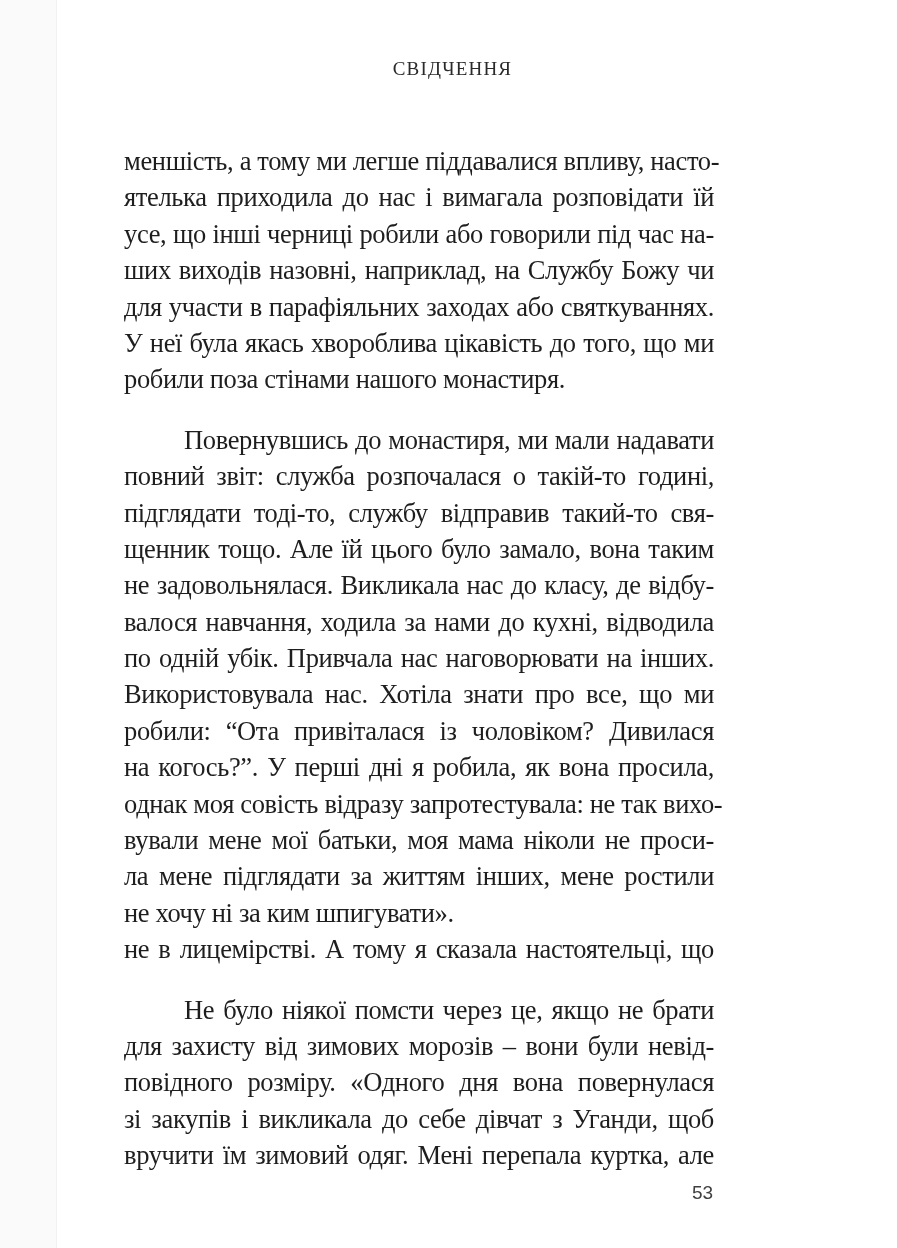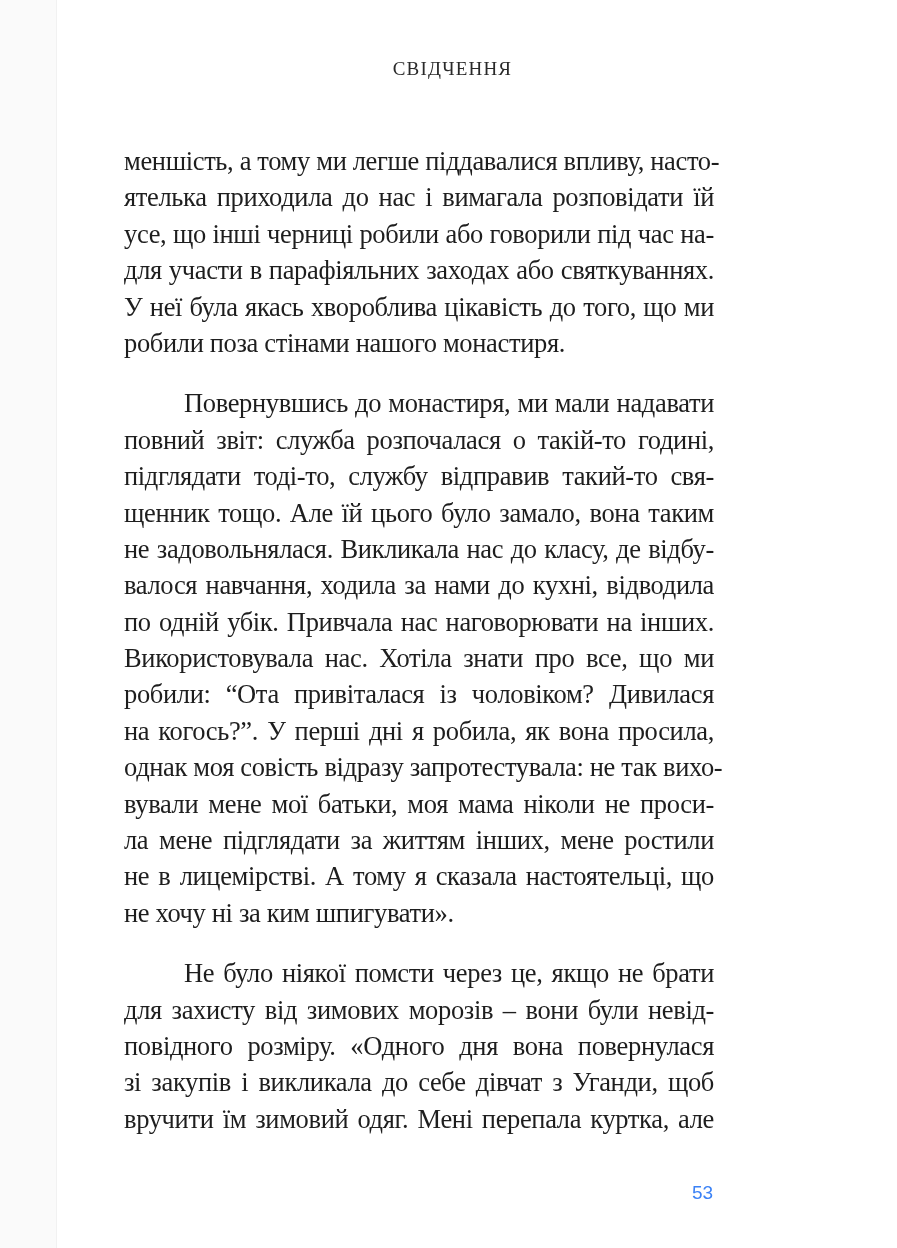--- a/index.html
+++ b/index.html
@@ -57,55 +57,56 @@
     .line.indent {
       padding-left: 60px;
       margin-top: 24px;
     }
     .folio {
       position: absolute;
       top: 1182px;
       left: 692px;
       font-family: "Liberation Sans", "DejaVu Sans", sans-serif;
       font-size: 19px;
-      color: #3b82f6;
+      color: #404040;
     }
   </style>
 </head>
 <body>
 
 <div class="gutter"></div>
 
 <div class="running-head">СВІДЧЕННЯ</div>
 
 <div class="body-text">
   <div>
     <span class="line">меншість, а тому ми легше піддавалися впливу, насто-</span>
     <span class="line">ятелька приходила до нас і вимагала розповідати їй</span>
     <span class="line">усе, що інші черниці робили або говорили під час на-</span>
+    <span class="line">ших виходів назовні, наприклад, на Службу Божу чи</span>
     <span class="line">для участи в парафіяльних заходах або святкуваннях.</span>
     <span class="line">У неї була якась хвороблива цікавість до того, що ми</span>
     <span class="line last">робили поза стінами нашого монастиря.</span>
   </div>
   <div>
     <span class="line indent">Повернувшись до монастиря, ми мали надавати</span>
     <span class="line">повний звіт: служба розпочалася о такій-то годині,</span>
     <span class="line">підглядати тоді-то, службу відправив такий-то свя-</span>
     <span class="line">щенник тощо. Але їй цього було замало, вона таким</span>
     <span class="line">не задовольнялася. Викликала нас до класу, де відбу-</span>
     <span class="line">валося навчання, ходила за нами до кухні, відводила</span>
     <span class="line">по одній убік. Привчала нас наговорювати на інших.</span>
     <span class="line">Використовувала нас. Хотіла знати про все, що ми</span>
     <span class="line">робили: “Ота привіталася із чоловіком? Дивилася</span>
     <span class="line">на когось?”. У перші дні я робила, як вона просила,</span>
     <span class="line">однак моя совість відразу запротестувала: не так вихо-</span>
     <span class="line">вували мене мої батьки, моя мама ніколи не проси-</span>
     <span class="line">ла мене підглядати за життям інших, мене ростили</span>
+    <span class="line last">не хочу ні за ким шпигувати».</span>
     <span class="line">не в лицемірстві. А тому я сказала настоятельці, що</span>
-    <span class="line last">не хочу ні за ким шпигувати».</span>
   </div>
   <div>
     <span class="line indent">Не було ніякої помсти через це, якщо не брати</span>
     <span class="line">для захисту від зимових морозів – вони були невід-</span>
     <span class="line">повідного розміру. «Одного дня вона повернулася</span>
     <span class="line">зі закупів і викликала до себе дівчат з Уганди, щоб</span>
     <span class="line">вручити їм зимовий одяг. Мені перепала куртка, але</span>
   </div>
 </div>
 

